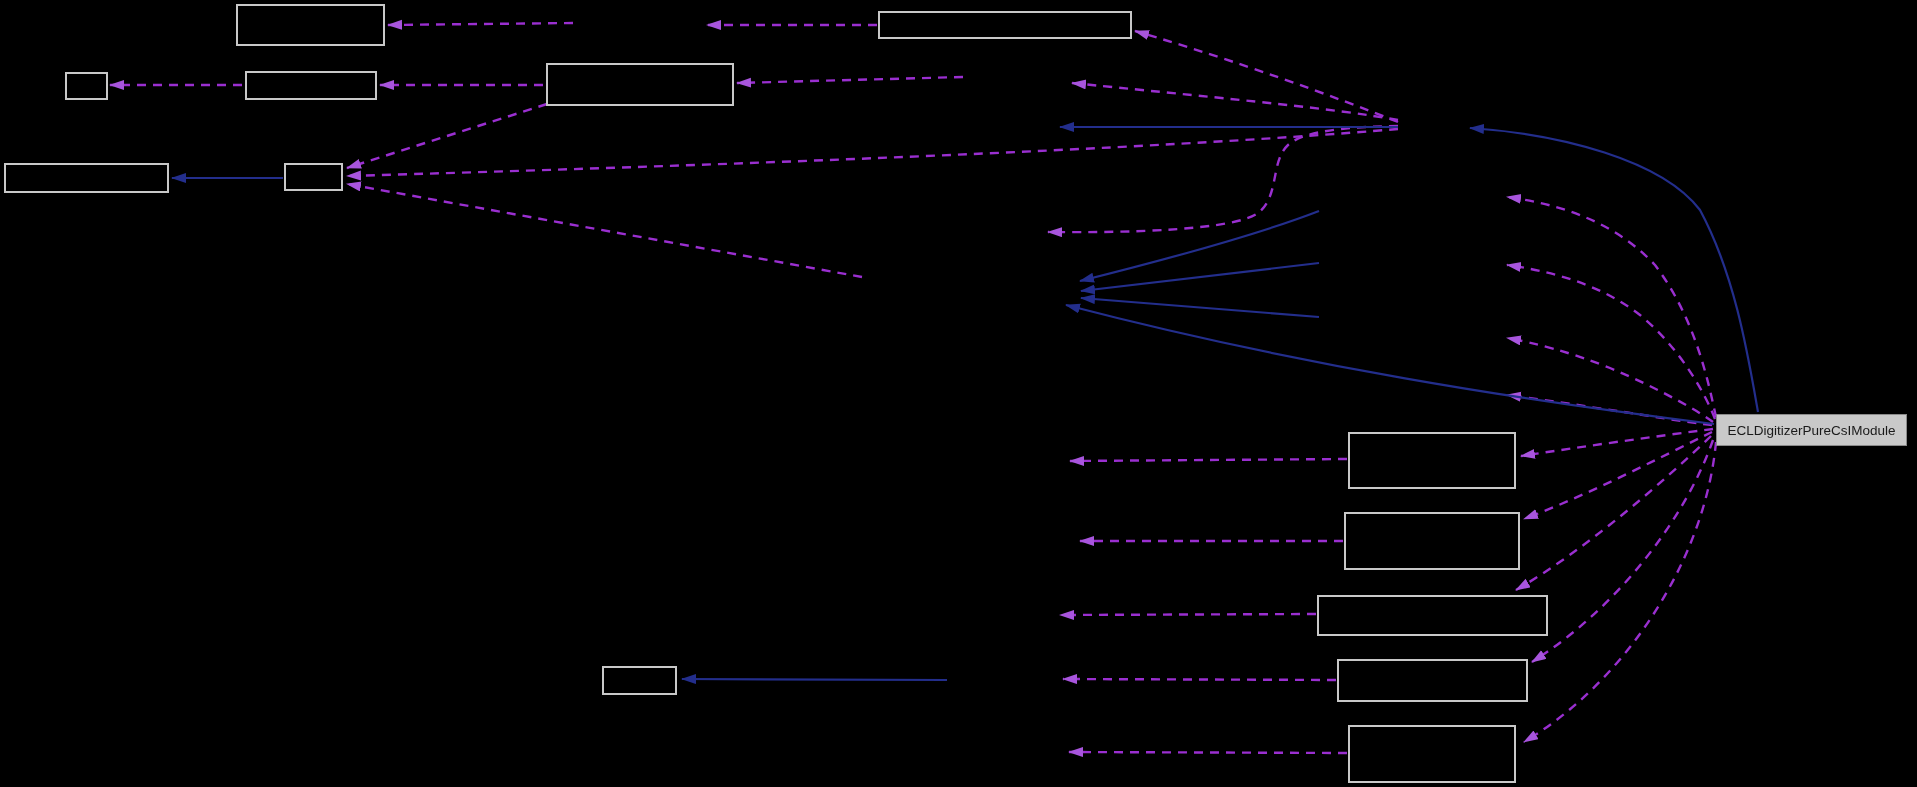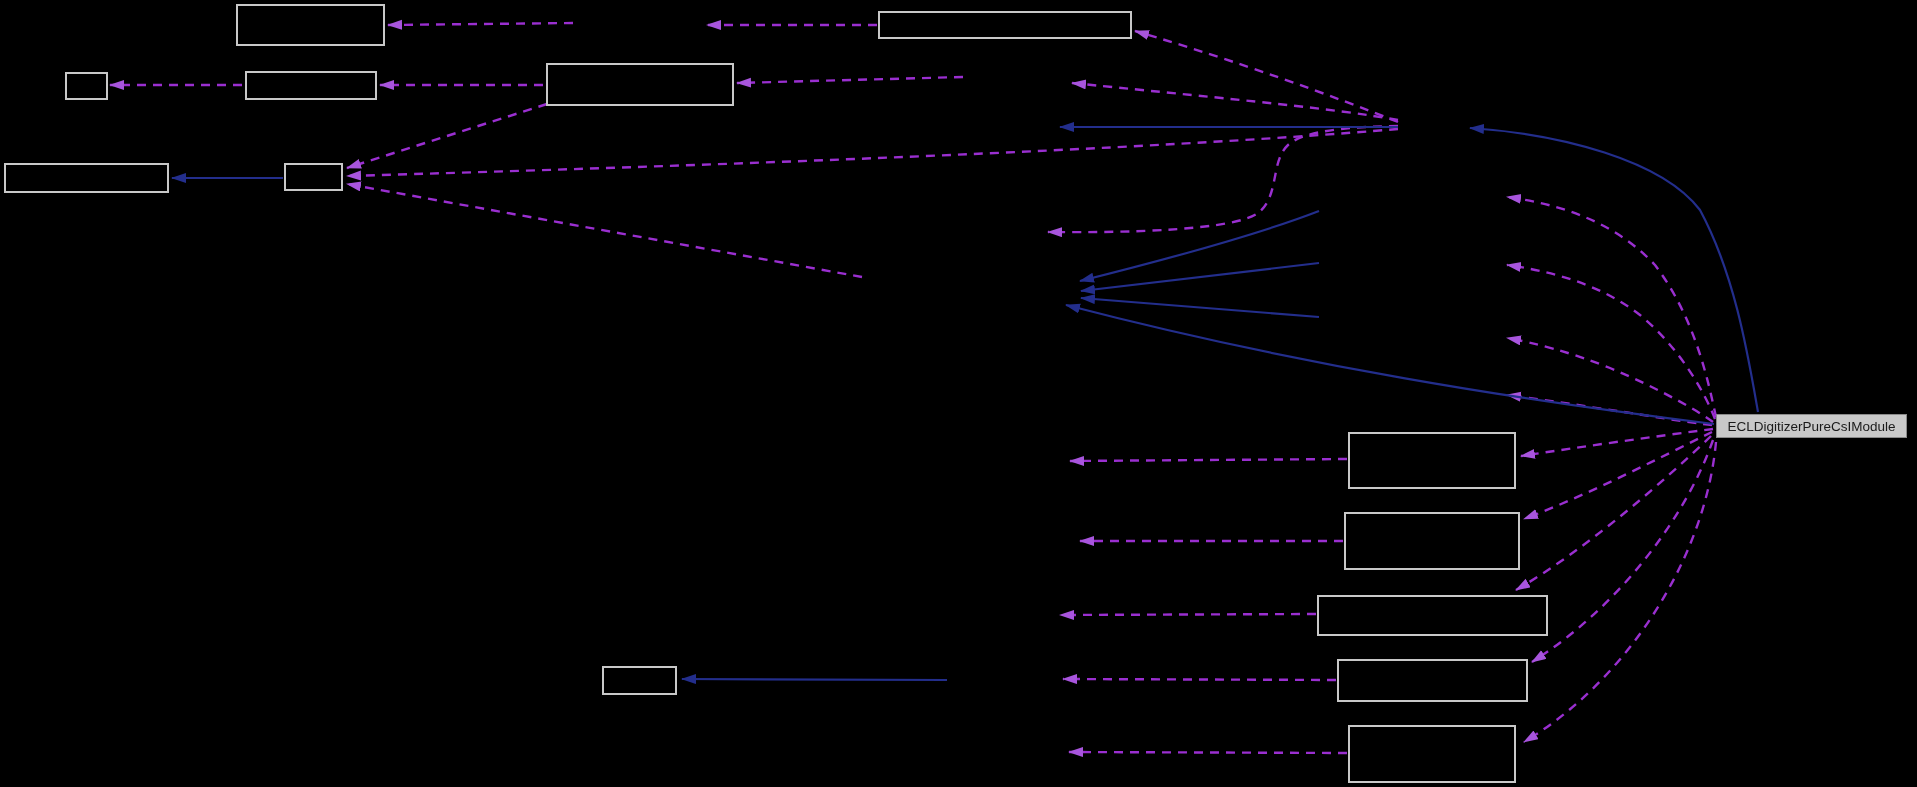--- a/index.html
+++ b/index.html
@@ -81,14 +81,14 @@
         <rect x="285" y="164" width="57" height="26" class="node-rect" fill="#000000" stroke="#c8c8c8"></rect>
         <rect x="603" y="667" width="73" height="27" class="node-rect" fill="#000000" stroke="#c8c8c8"></rect>
         <rect x="1349" y="433" width="166" height="55" class="node-rect" fill="#000000" stroke="#c8c8c8"></rect>
         <rect x="1345" y="513" width="174" height="56" class="node-rect" fill="#000000" stroke="#c8c8c8"></rect>
         <rect x="1318" y="596" width="229" height="39" class="node-rect" fill="#000000" stroke="#c8c8c8"></rect>
         <rect x="1338" y="660" width="189" height="41" class="node-rect" fill="#000000" stroke="#c8c8c8"></rect>
         <rect x="1349" y="726" width="166" height="56" class="node-rect" fill="#000000" stroke="#c8c8c8"></rect>
       </g>
   </svg>
 
-  <div id="label-node" style="left: 1716px; top: 414px; width: 191px; height: 24px; background: rgb(201, 201, 201); border: 1px solid rgb(138, 138, 138); color: rgb(26, 26, 26);">ECLDigitizerPureCsIModule</div>
+  <div id="label-node" style="left: 1716px; top: 414px; width: 191px; height: 32px; background: rgb(201, 201, 201); border: 1px solid rgb(138, 138, 138); color: rgb(26, 26, 26);">ECLDigitizerPureCsIModule</div>
 </div>
 
 </body></html>

